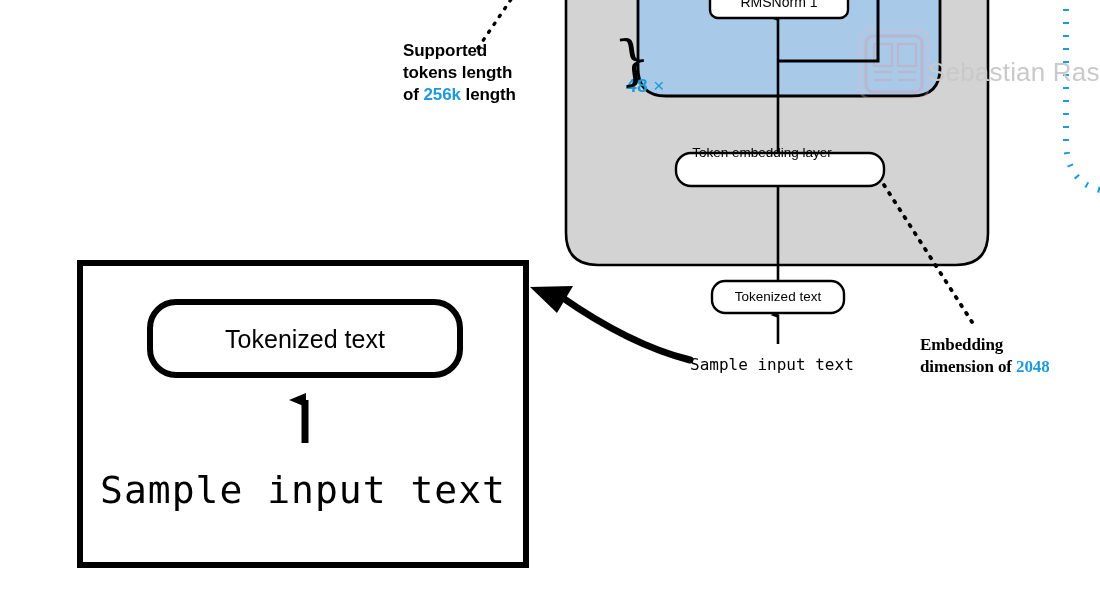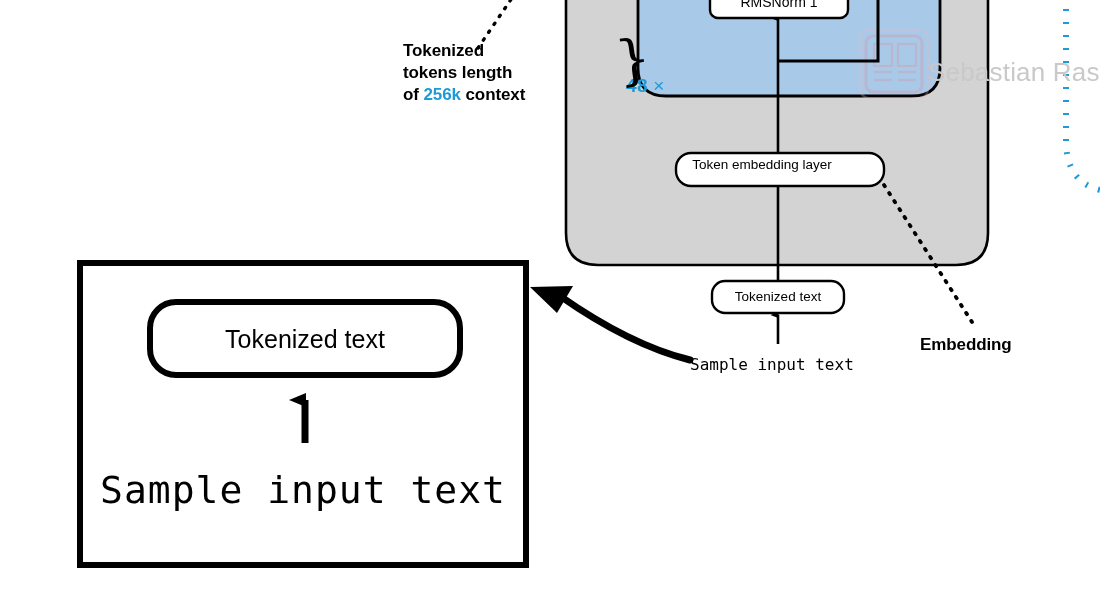--- a/index.html
+++ b/index.html
@@ -87,42 +87,45 @@
 
     <rect x="80" y="263" width="446" height="302" fill="#ffffff" stroke="#000" stroke-width="6"></rect>
 
     <rect x="150" y="302" width="310" height="73" rx="26" fill="#ffffff" stroke="#000" stroke-width="6"></rect>
 
     <line x1="305" y1="443" x2="305" y2="400" stroke="#000" stroke-width="7" marker-end="url(#arrowUpBig)"></line>
   </svg>
 
   <div class="rms-label" style="left:710px;top:-6px;width:138px;text-align:center;">RMSNorm 1</div>
 
-  <div class="pill-label" style="left:676px;top:157px;width:172px;">Token embedding layer</div>
+  <div class="pill-label" style="left:676px;top:145px;width:172px;">Token embedding layer</div>
 
   <div class="pill-label" style="left:712px;top:289px;width:132px;">Tokenized text</div>
 
   <div class="mono-label" style="left:690px;top:355px;">Sample input text</div>
 
   <div class="repeat-label" style="left:578px;top:75px;margin-left:48px;">
     <span>48</span><span class="times" style="margin-left:5px;">×</span>
   </div>
 
   <div class="brace" style="left:616px;top:28px;">}</div>
 
   <div class="annot" style="left:403px;top:40px;">
-    <div>Tokenized</div>
+    <div>Supported</div>
     <div>tokens length</div>
     <div>
-      <span>of </span><span class="hl">256k</span><span> context</span>
+      <span>of </span><span class="hl">256k</span><span> length</span>
     </div>
   </div>
 
-  <div class="annot" style="left:920px;top:334px;">
+  <div class="annot" style="left:920px;top:334px;font-family:Liberation Serif, serif;">
     <div>Embedding</div>
+    <div>
+      <span>dimension of </span><span class="hl">2048</span>
+    </div>
   </div>
 
   <div class="wm-text" style="left:928px;top:57px;">Sebastian Rasch</div>
 
   <div class="zoom-pill-label" style="left:150px;top:325px;width:310px;text-align:center;">Tokenized text</div>
 
   <div class="mono-big" style="left:100px;top:468px;">Sample input text</div>
 
 </div>
 

